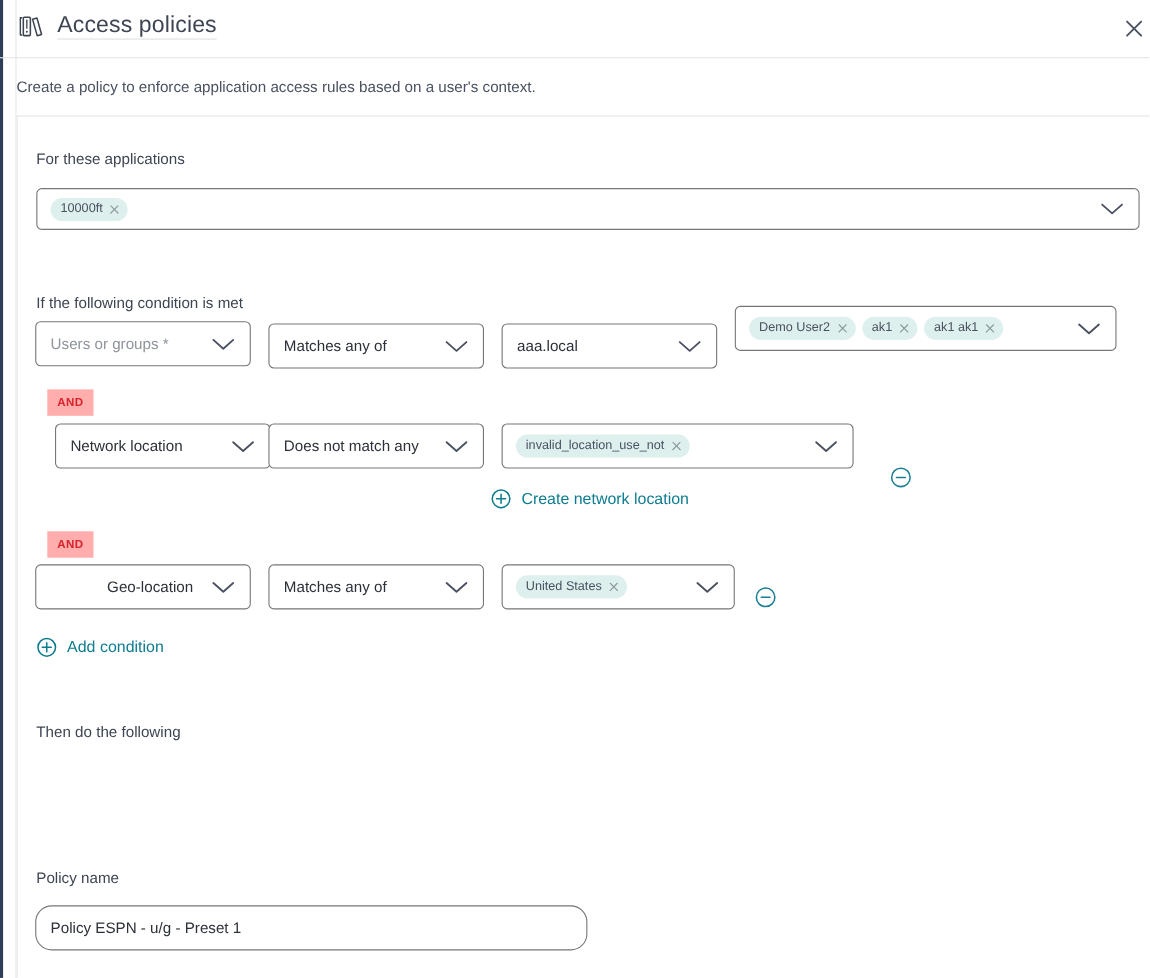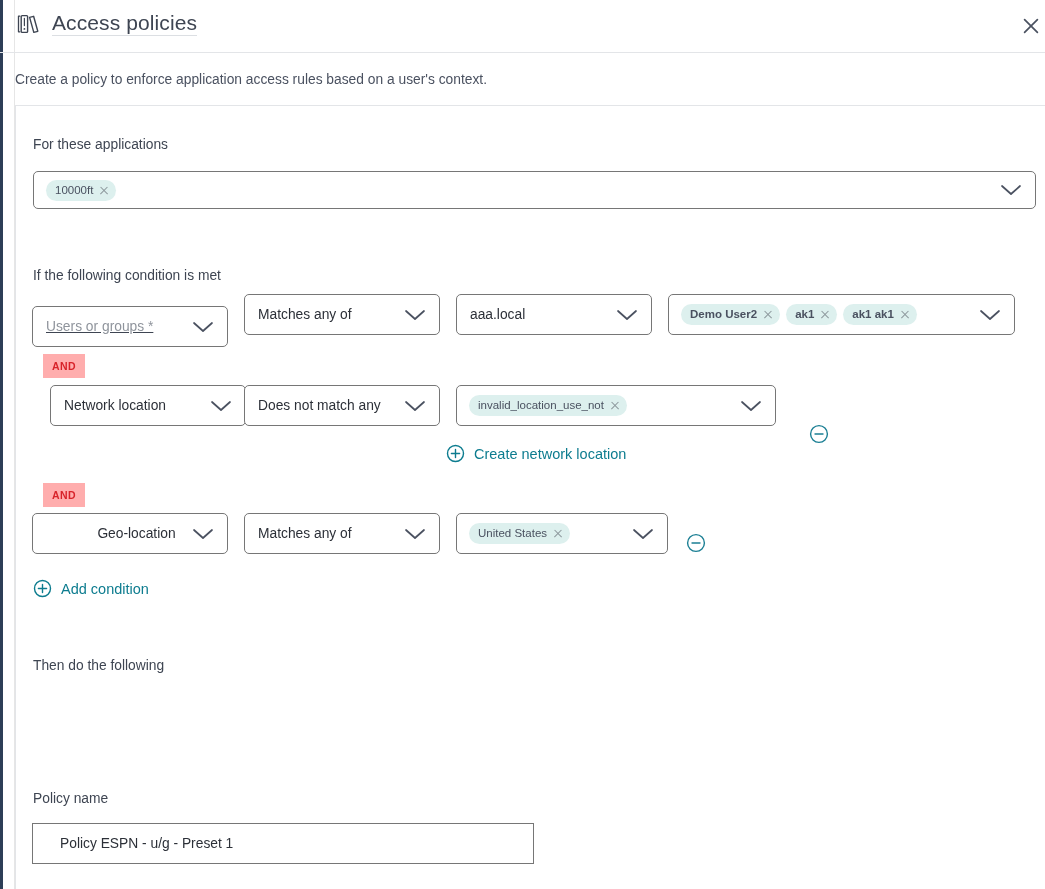--- a/index.html
+++ b/index.html
@@ -197,27 +197,27 @@
     width: 20px; height: 20px;
     cursor: pointer;
   }
   .remove-btn svg { display: block; }
 
   
   .text-input {
     position: absolute;
     box-sizing: border-box;
     border: 1px solid #767676;
-    border-radius: 0;
+    border-radius: 15px;
     background: #fff;
     display: flex;
     align-items: center;
     font-size: 13.8px;
     color: #2c3038;
-    padding-left: 27px;
+    padding-left: 13px;
     cursor: text;
     line-height: 18px;
   }
 </style>
 </head>
 <body>
 
 <div class="left-rail"></div>
 <div class="left-rail-gap"></div>
 
@@ -256,21 +256,21 @@
     </div>
     <span class="chev">
       <svg width="22" height="12" viewBox="0 0 22 12">
         <path d="M2 2 L11 10 L20 2" stroke="#4a5160" stroke-width="1.7" fill="none" stroke-linecap="round" stroke-linejoin="round"></path>
       </svg>
     </span>
   </div>
 
   <div class="section-label" style="left:17px; top:161px;">If the following condition is met</div>
 
-  <div class="control" style="left:16px; top:200px; width:196px; height:41px;text-decoration:underline;">
+  <div class="control" style="left:16px; top:186px; width:196px; height:41px;">
     <span class="control-text placeholder">Users or groups *</span>
     <span class="chev">
       <svg width="22" height="12" viewBox="0 0 22 12">
         <path d="M2 2 L11 10 L20 2" stroke="#4a5160" stroke-width="1.7" fill="none" stroke-linecap="round" stroke-linejoin="round"></path>
       </svg>
     </span>
   </div>
 
   <div class="control" style="left:228px; top:188px; width:196px; height:41px;">
     <span class="control-text">Matches any of</span>
@@ -283,21 +283,21 @@
 
   <div class="control" style="left:440px; top:188px; width:196px; height:41px;">
     <span class="control-text">aaa.local</span>
     <span class="chev">
       <svg width="22" height="12" viewBox="0 0 22 12">
         <path d="M2 2 L11 10 L20 2" stroke="#4a5160" stroke-width="1.7" fill="none" stroke-linecap="round" stroke-linejoin="round"></path>
       </svg>
     </span>
   </div>
 
-  <div class="control" style="left:652px; top:188px; width:347px; height:41px;font-weight:bold;">
+  <div class="control" style="left:652px; top:172px; width:347px; height:41px;">
     <div class="chips">
       <span class="chip">
         <span>Demo User2</span>
         <span class="chip-x"></span>
       </span>
       <span class="chip">
         <span>ak1</span>
         <span class="chip-x"></span>
       </span>
       <span class="chip">

